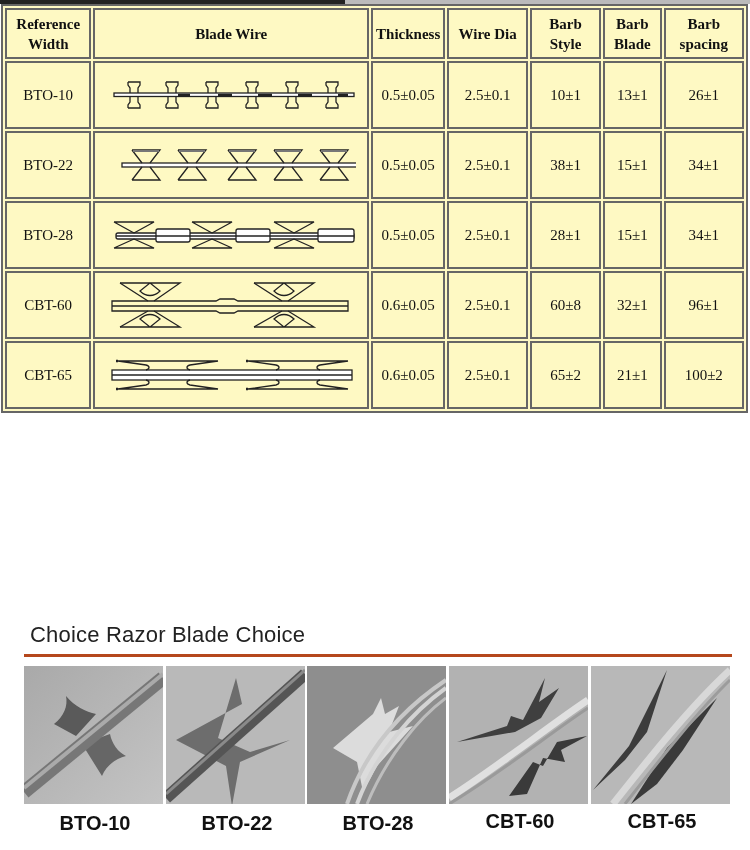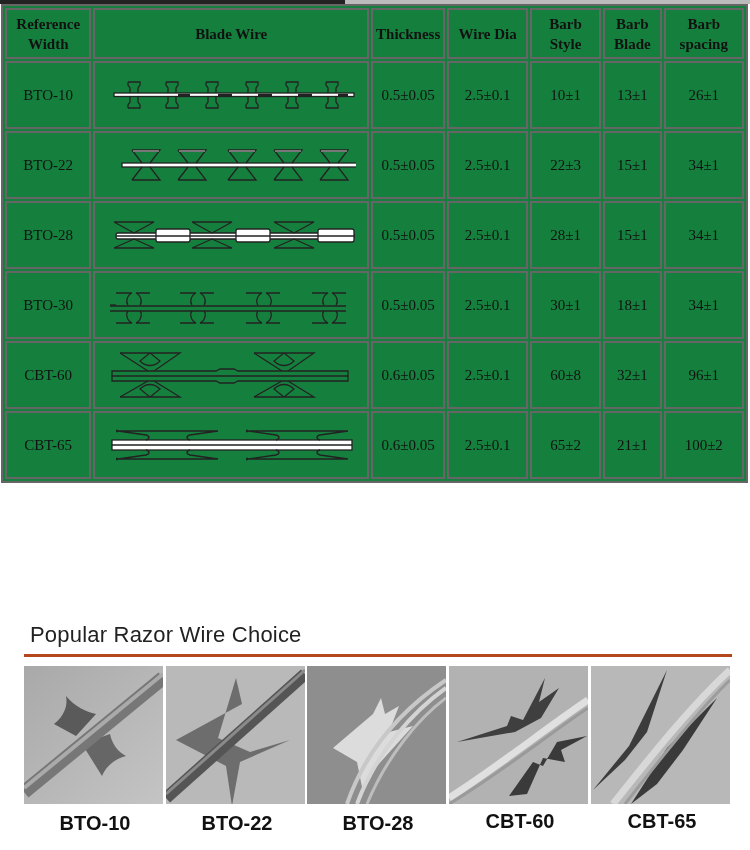--- a/index.html
+++ b/index.html
@@ -1,20 +1,20 @@
 <!DOCTYPE html>
 <html><head>
 <meta charset="utf-8">
 <style>
   html,body{margin:0;padding:0;background:#fff;}
   body{width:750px;height:850px;position:relative;overflow:hidden;font-family:"Liberation Serif","DejaVu Serif",serif;color:#111;}
   .topstrip{position:absolute;left:0;top:0;width:750px;height:5px;background:#fff;}
   .topstrip .bar{position:absolute;left:0;top:0;width:345px;height:4px;background:#222;}
   .topstrip .bar2{position:absolute;left:345px;top:0;width:405px;height:4px;background:#bbb;}
-  table.spec{position:absolute;left:1px;top:4px;width:747px;border-collapse:separate;border-spacing:2px;border:2px solid #666;background:#15803d;}
+  table.spec{position:absolute;left:1px;top:4px;width:747px;border-collapse:separate;border-spacing:2px;border:2px solid #666;background:#fef9c3;}
   table.spec td, table.spec th{border:2px solid #666;text-align:center;vertical-align:middle;padding:0;}
   table.spec th{font-weight:bold;font-size:15px;line-height:20px;height:47px;}
   table.spec td{font-size:15px;height:64px;}
   td.blade{padding:0 6px;}
   td.blade svg{display:block;margin:0 auto;}
   .section-title{position:absolute;left:30px;top:622px;font-family:"Liberation Sans","DejaVu Sans",sans-serif;font-size:22px;color:#222;letter-spacing:0.2px;}
   .section-rule{position:absolute;left:24px;top:654px;width:708px;height:3px;background:#b5471c;}
   .photos{position:absolute;left:24px;top:666px;width:712px;height:140px;}
   .photo{position:absolute;top:0;width:139px;height:138px;overflow:hidden;}
   .cap{position:absolute;top:812px;font-family:"Liberation Sans","DejaVu Sans",sans-serif;font-weight:bold;font-size:20px;color:#111;text-align:center;width:142px;}
@@ -74,21 +74,21 @@
           <rect x="27" y="4" width="26" height="2" fill="#777" stroke="none"></rect>
         </g>
         <use href="#b22" x="46"></use>
             <use href="#b22" x="96"></use>
             <use href="#b22" x="142"></use>
             <use href="#b22" x="188"></use>
       </svg>
     </td>
     <td>0.5±0.05</td>
     <td>2.5±0.1</td>
-    <td>22±3</td>
+    <td>38±1</td>
     <td>15±1</td>
     <td>34±1</td>
   </tr>
 
   <tr>
     <td>BTO-28</td>
     <td class="blade">
       <svg width="250" height="34" viewBox="0 0 250 34" fill="none" stroke="#222" stroke-width="1.3">
         <rect x="10" y="15" width="238" height="6" rx="2" fill="#fff"></rect>
         <g id="b28">
@@ -102,40 +102,20 @@
         <path d="M10 18 h238"></path>
       </svg>
     </td>
     <td>0.5±0.05</td>
     <td>2.5±0.1</td>
     <td>28±1</td>
     <td>15±1</td>
     <td>34±1</td>
   </tr>
 
-  <tr>
-    <td>BTO-30</td>
-    <td class="blade">
-      <svg width="250" height="40" viewBox="0 0 250 40" fill="none" stroke="#222" stroke-width="1.3">
-        <path d="M4 21 h236 M4 26 h236"></path>
-        <g id="b30">
-          <path d="M10 8 h16 c-6 3 -6 10 -4 12 M44 8 h-14 c6 3 6 10 4 12 M10 38 h16 c-6 -3 -6 -10 -4 -12 M44 38 h-14 c6 -3 6 -10 4 -12"></path>
-        </g>
-        <path d="M4 20 h6"></path>
-        <use href="#b30" x="64"></use>
-            <use href="#b30" x="130"></use>
-            <use href="#b30" x="196"></use>
-      </svg>
-    </td>
-    <td>0.5±0.05</td>
-    <td>2.5±0.1</td>
-    <td>30±1</td>
-    <td>18±1</td>
-    <td>34±1</td>
-  </tr>
 
   <tr>
     <td>CBT-60</td>
     <td class="blade">
       <svg width="250" height="52" viewBox="0 0 250 52" fill="none" stroke="#222" stroke-width="1.3">
         <path d="M6 22 h104 l4 -2 h14 l4 2 h110 v10 h-110 l-4 2 h-14 l-4 -2 h-104 z"></path>
         <path d="M6 27 h236"></path>
         <g id="c60">
           <path d="M14 4 h30 l-10 8 c6 6 14 6 20 0 l-10 -8 h30 l-26 18"></path>
           <path d="M14 48 h30 l-10 -8 c6 -6 14 -6 20 0 l-10 8 h30 l-26 -16"></path>
@@ -167,21 +147,21 @@
     </td>
     <td>0.6±0.05</td>
     <td>2.5±0.1</td>
     <td>65±2</td>
     <td>21±1</td>
     <td>100±2</td>
   </tr>
 </tbody>
   </table>
 
-<div class="section-title">Popular Razor Wire Choice</div>
+<div class="section-title">Choice Razor Blade Choice</div>
 <div class="section-rule"></div>
 
 <div class="photos">
 
   <div class="photo" style="left:0">
     <svg width="139" height="138" viewBox="0 0 139 138">
       <defs>
           <linearGradient id="g1" x1="0" y1="0" x2="1" y2="1">
             <stop offset="0" stop-color="#a9a9a9"></stop>
             <stop offset="1" stop-color="#c4c4c4"></stop>

